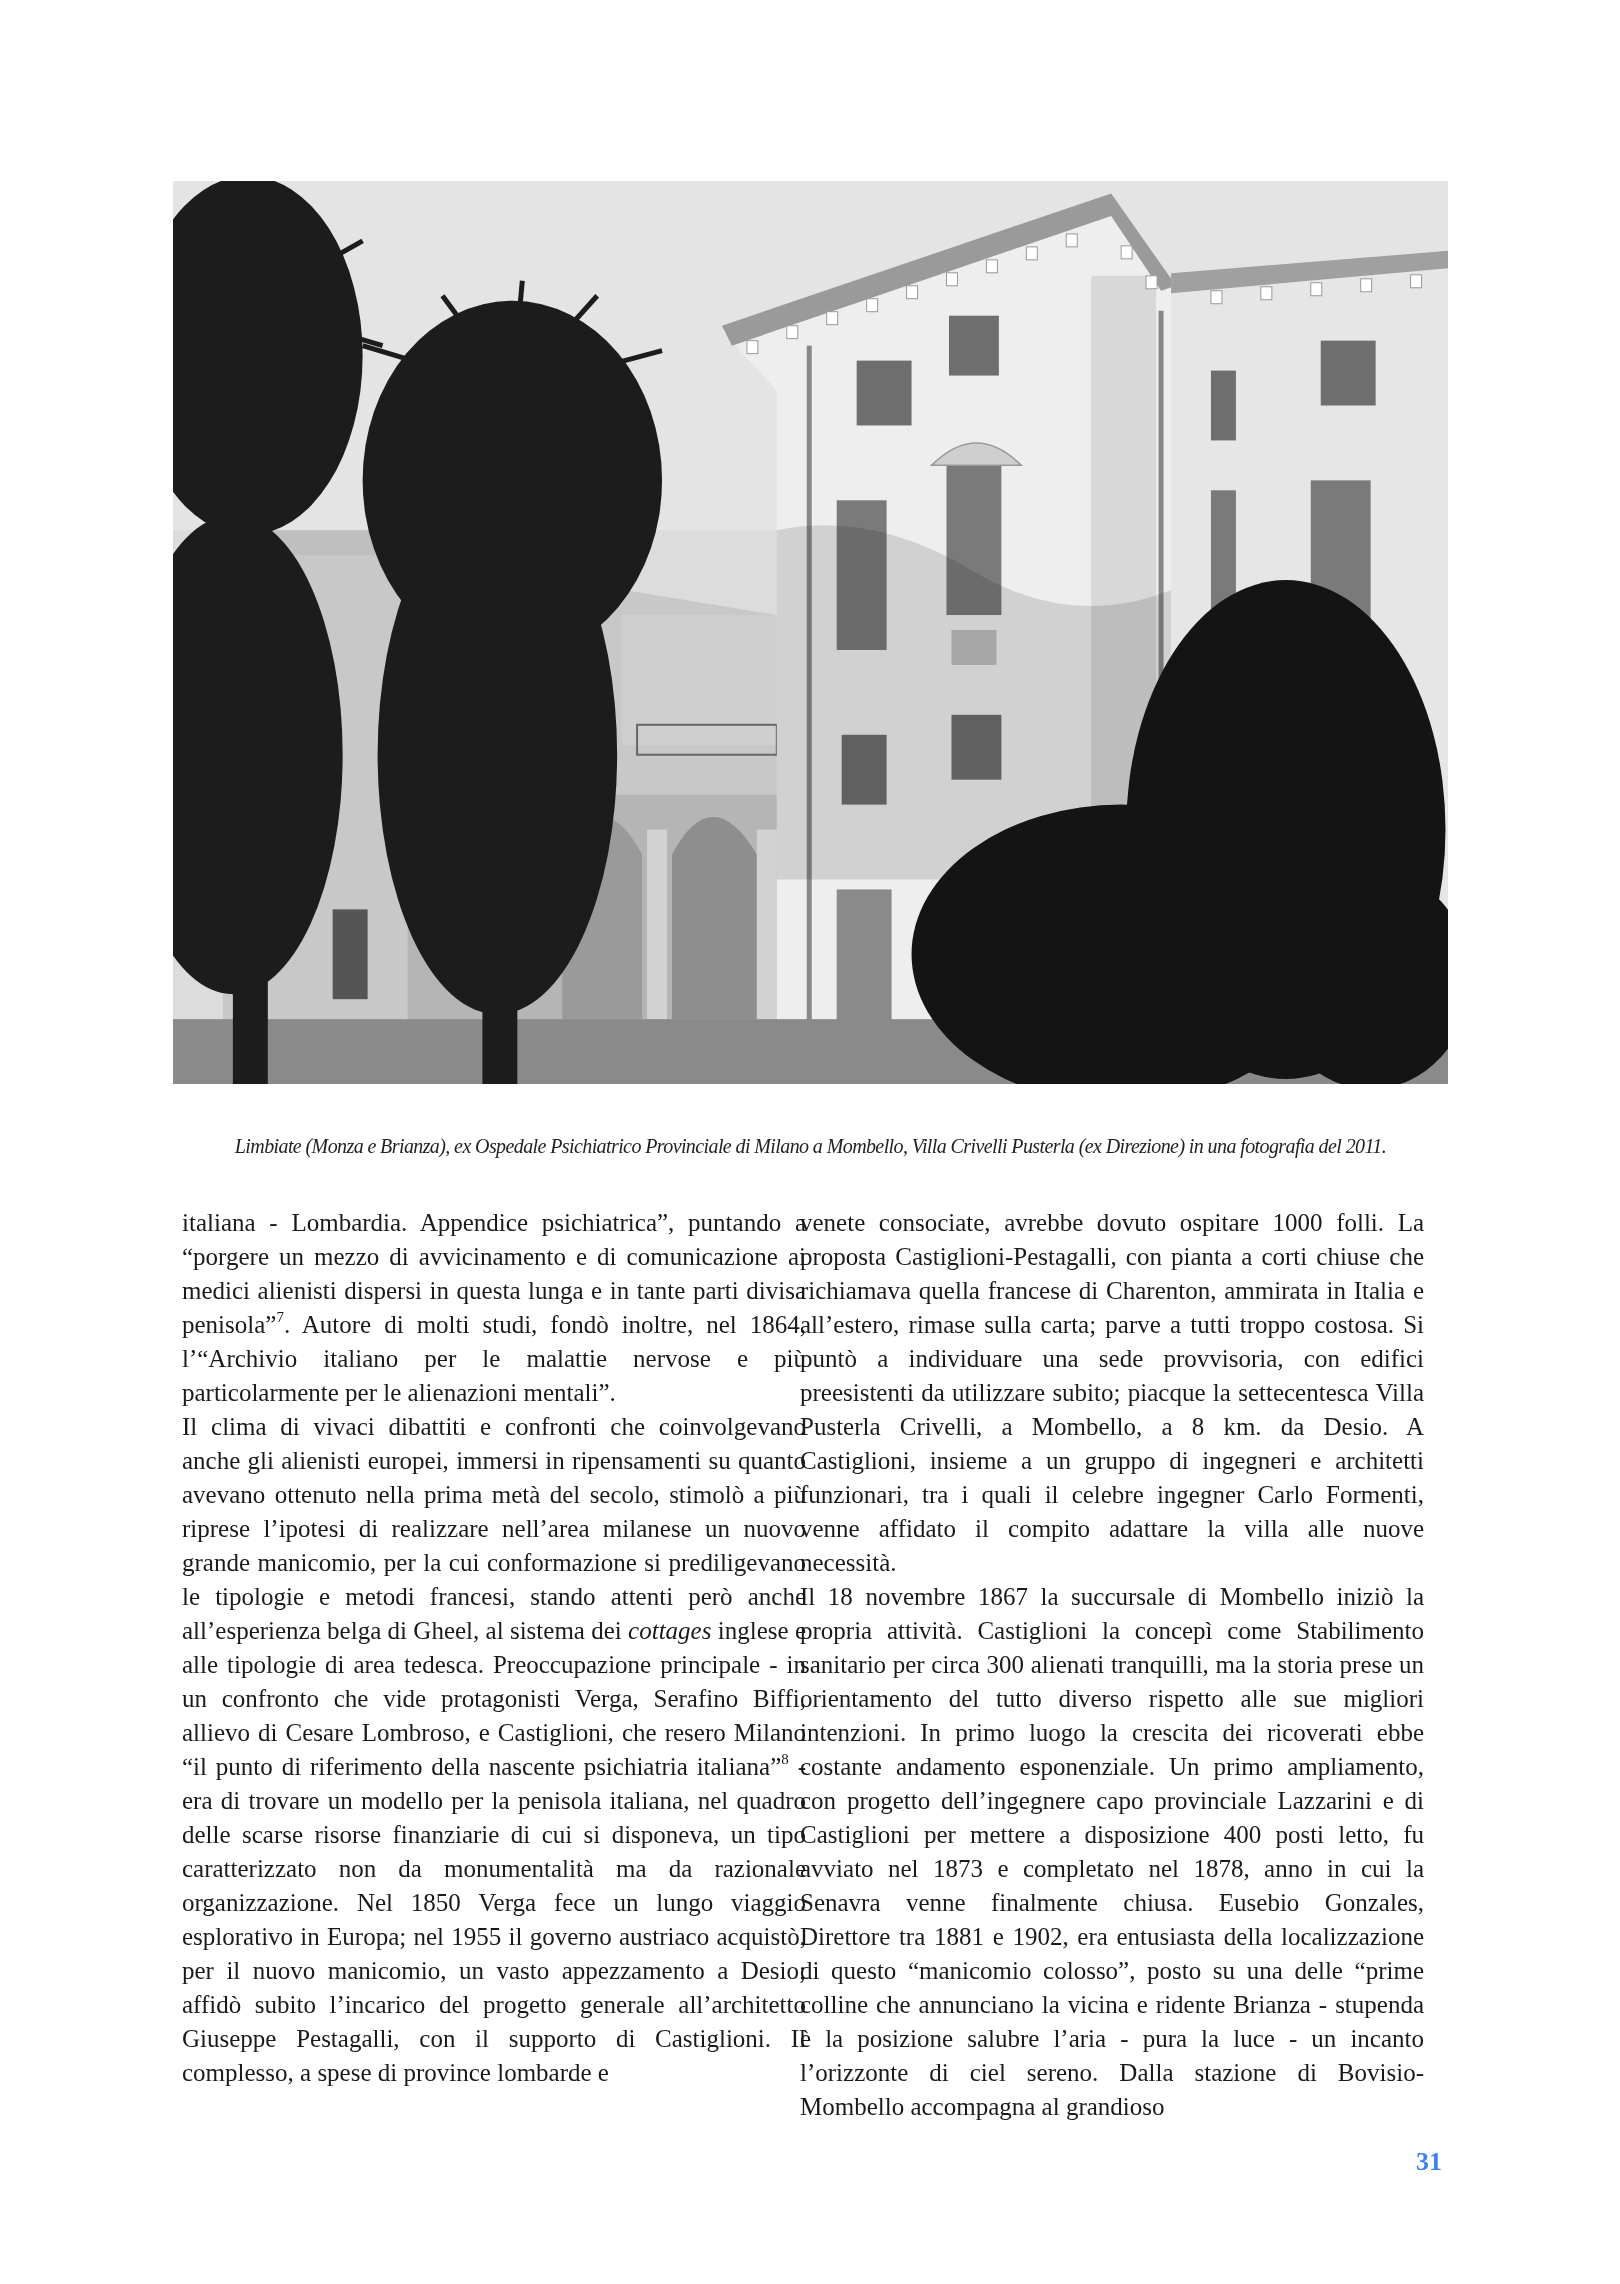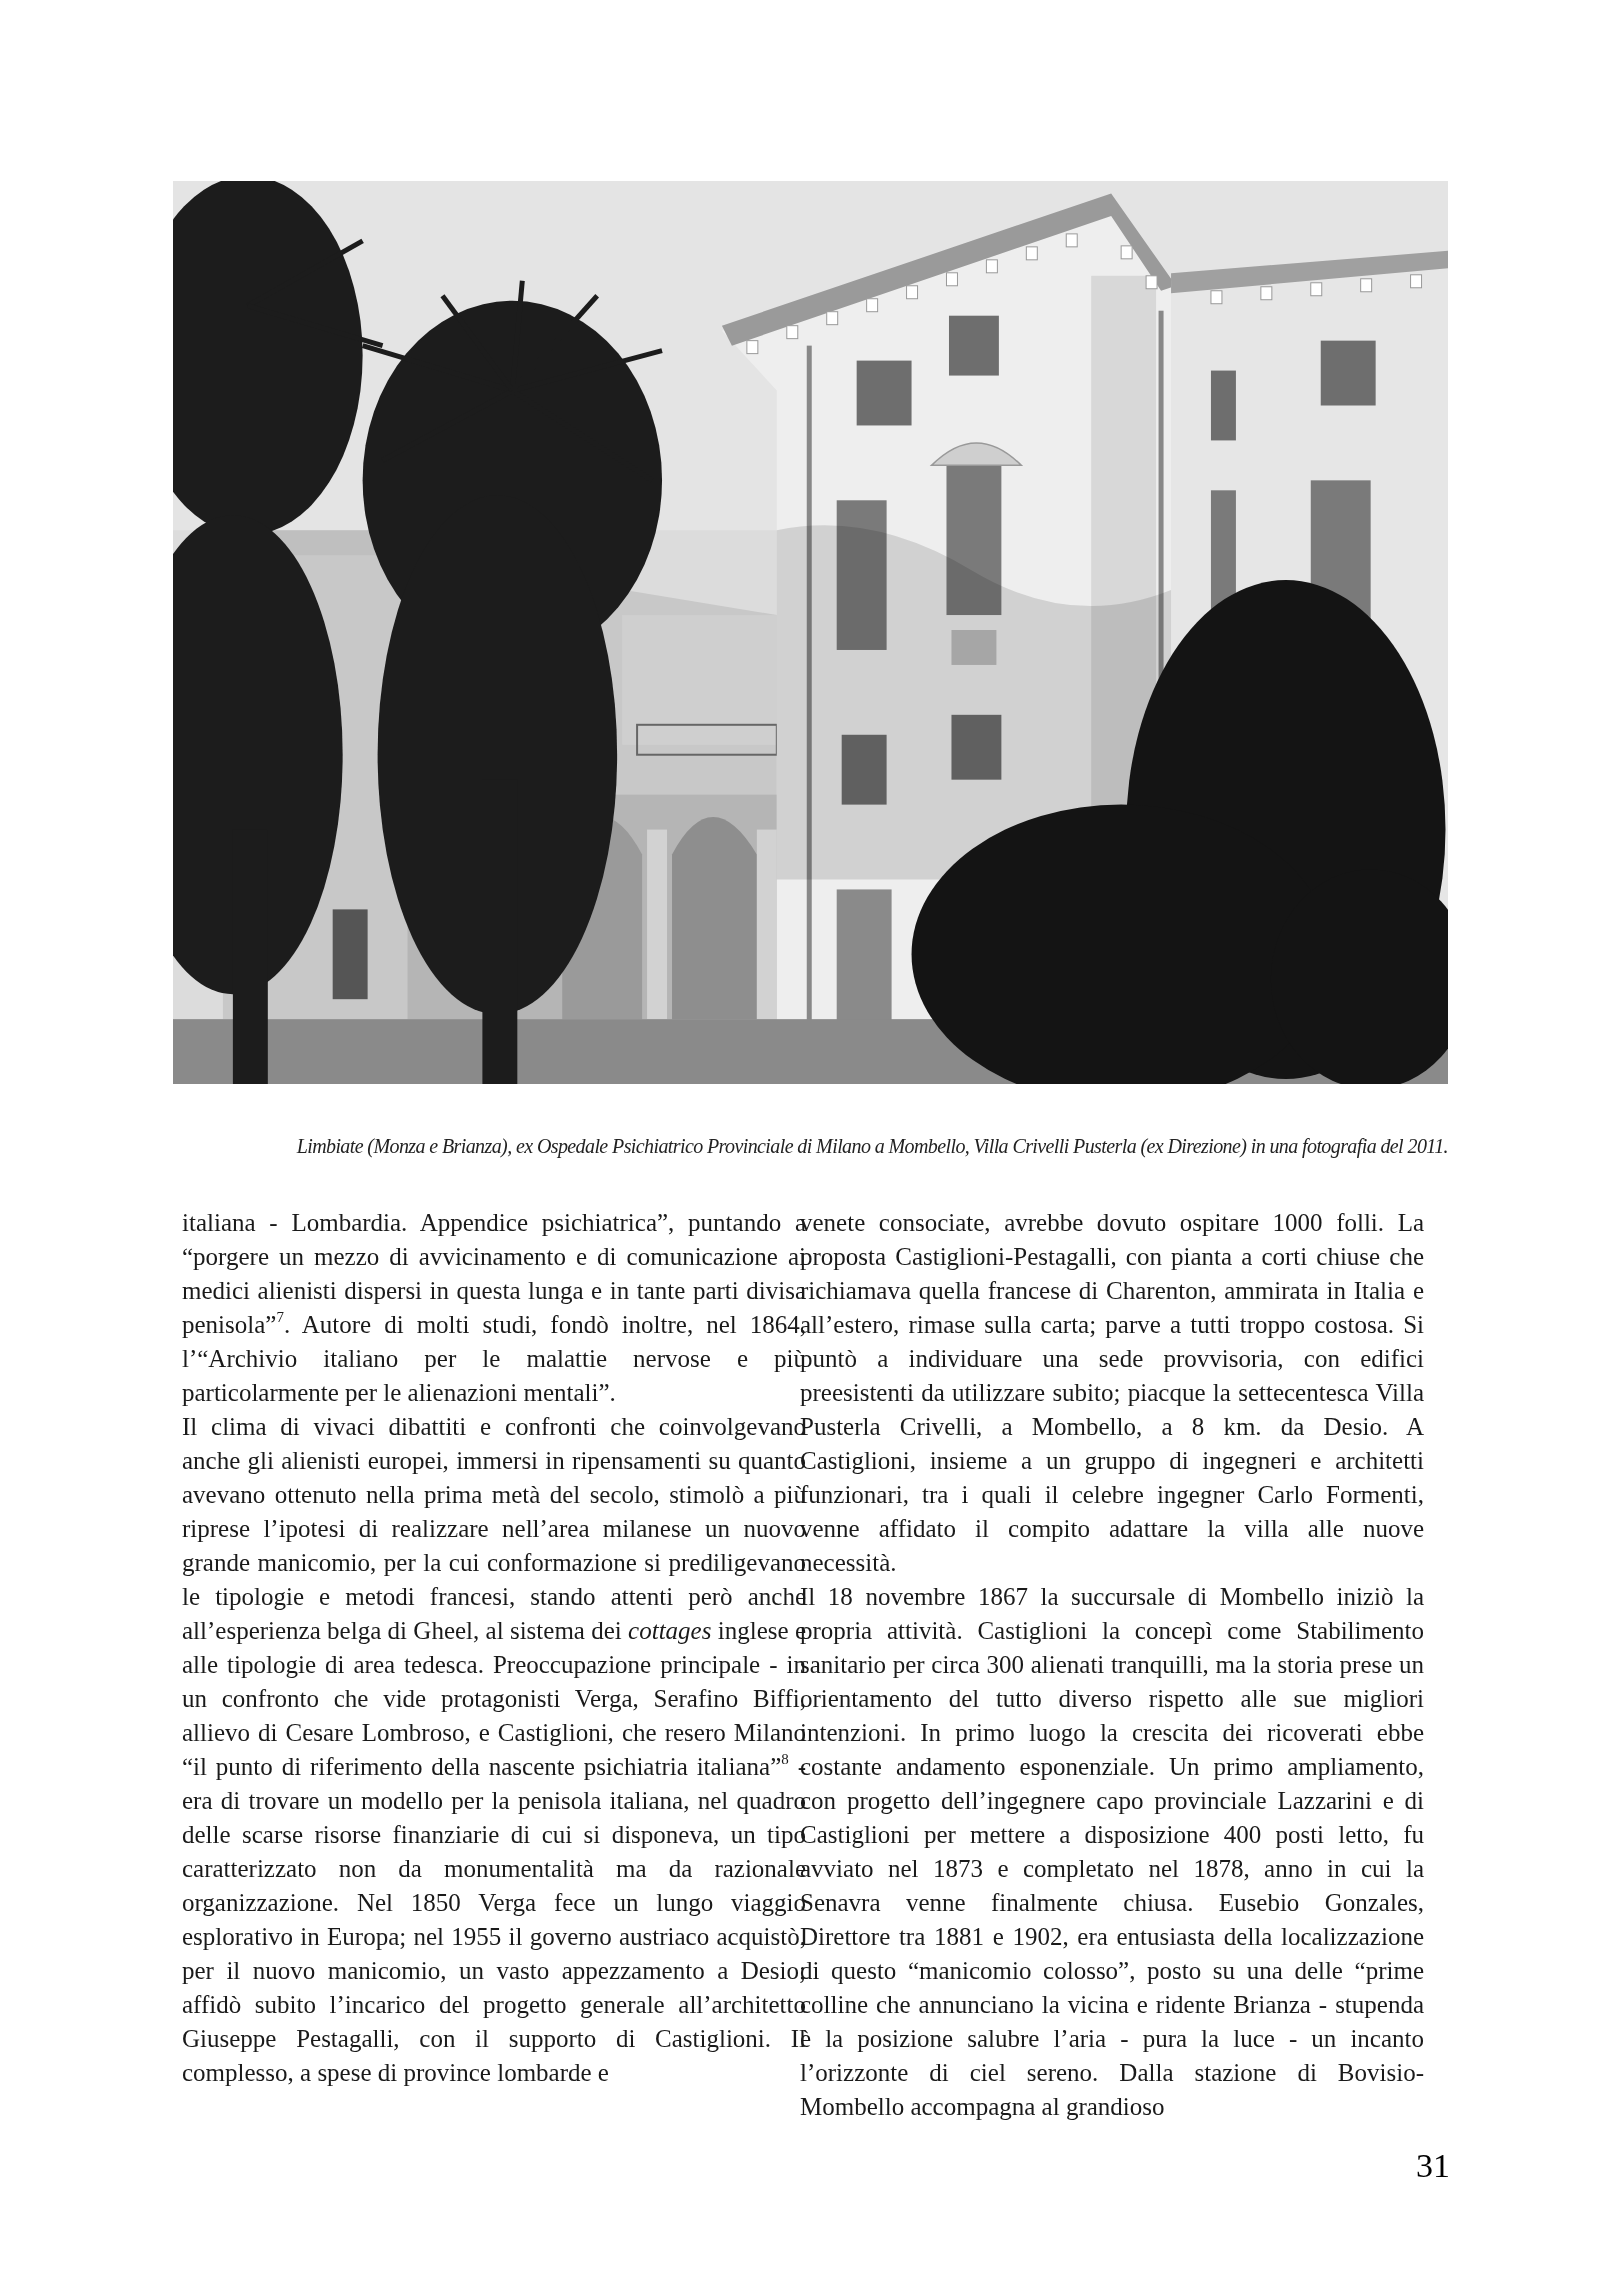--- a/index.html
+++ b/index.html
@@ -2,30 +2,30 @@
 <html style="font-size:8px"><head>
 <meta charset="utf-8">
 <style>
   html, body { margin: 0; padding: 0; background: #ffffff; }
   body { width: 1621px; height: 2284px; position: relative; overflow: hidden;
          font-family: "Liberation Serif", "DejaVu Serif", serif; color: #1a1a1a; }
   .photo { position: absolute; left: 173px; top: 181px; width: 1275px; height: 903px;
            background: #bdbdbd; overflow: hidden; }
   .photo svg { display: block; width: 100%; height: 100%; }
   .caption { position: absolute; left: 173px; top: 1134px; width: 1275px;
-             font-style: italic; font-size: 20px; line-height: 24px; text-align: right;
+             font-style: italic; font-size: 20px; line-height: 24px; text-align: center;
              letter-spacing: -0.6px; color: #222; white-space: nowrap; }
   .col { position: absolute; top: 1206px; width: 624px; font-size: 25px;
          line-height: 34px; text-align: justify; hyphens: none; margin-left: 13px; }
   .col.left { left: 169px; }
   .col.right { left: 787px; }
   .col p { margin: 0; text-align-last: left; }
   .col p + p { margin-top: 0; }
   sup { font-size: 15px; line-height: 0; vertical-align: 11px; }
-  .pageno { position: absolute; left: 1416px; top: 2147px; font-size: 34px; color: #000000; }
+  .pageno { position: absolute; left: 1416px; top: 2147px; font-size: 26px; color: #3b82f6; font-weight: bold; }
 </style>
 </head>
 <body>
 
 <div class="photo" role="img" aria-label="Black-and-white photograph of Villa Crivelli Pusterla with palm trees and shrubs in front">
   <svg viewBox="0 0 2555 1810" preserveAspectRatio="none">
 
     <rect x="0" y="0" width="2555" height="1810" fill="#dcdcdc"></rect>
     <rect x="0" y="0" width="2555" height="700" fill="#e4e4e4"></rect>
 

